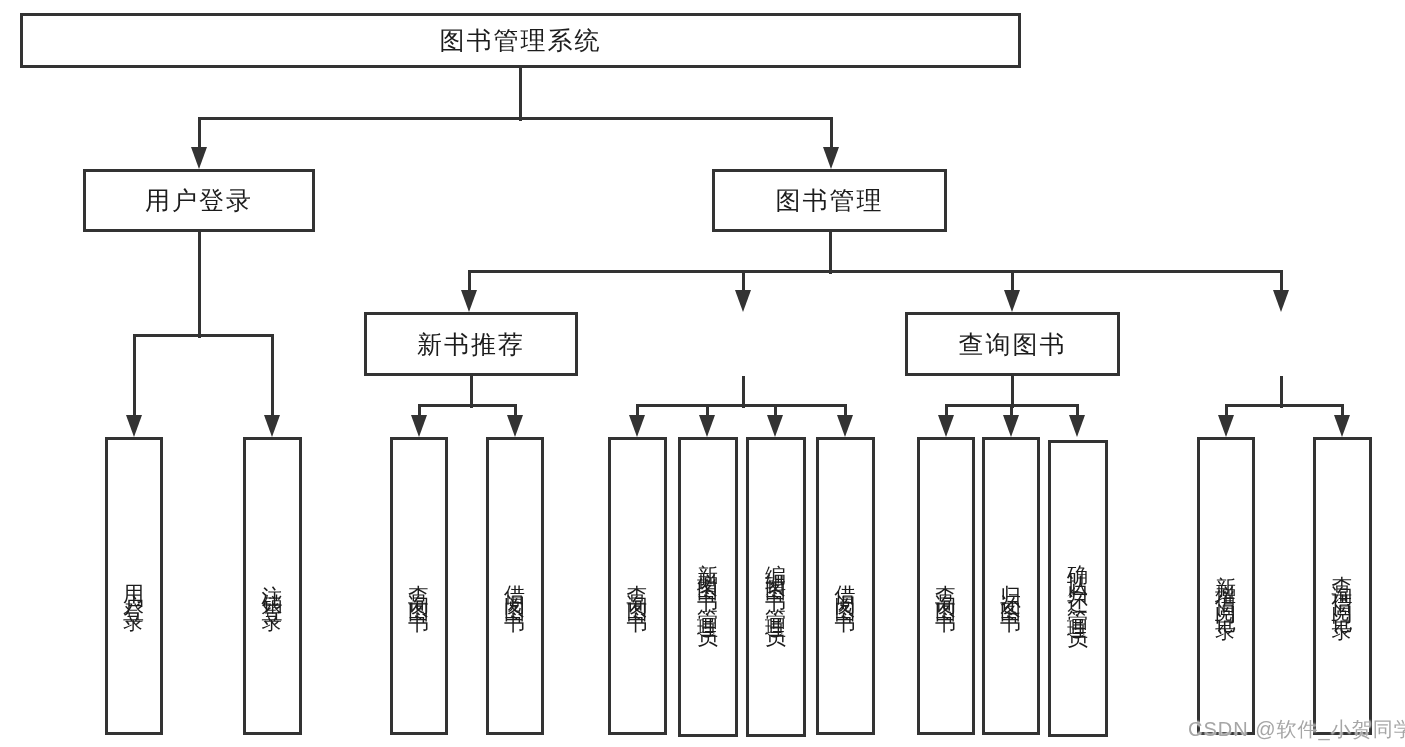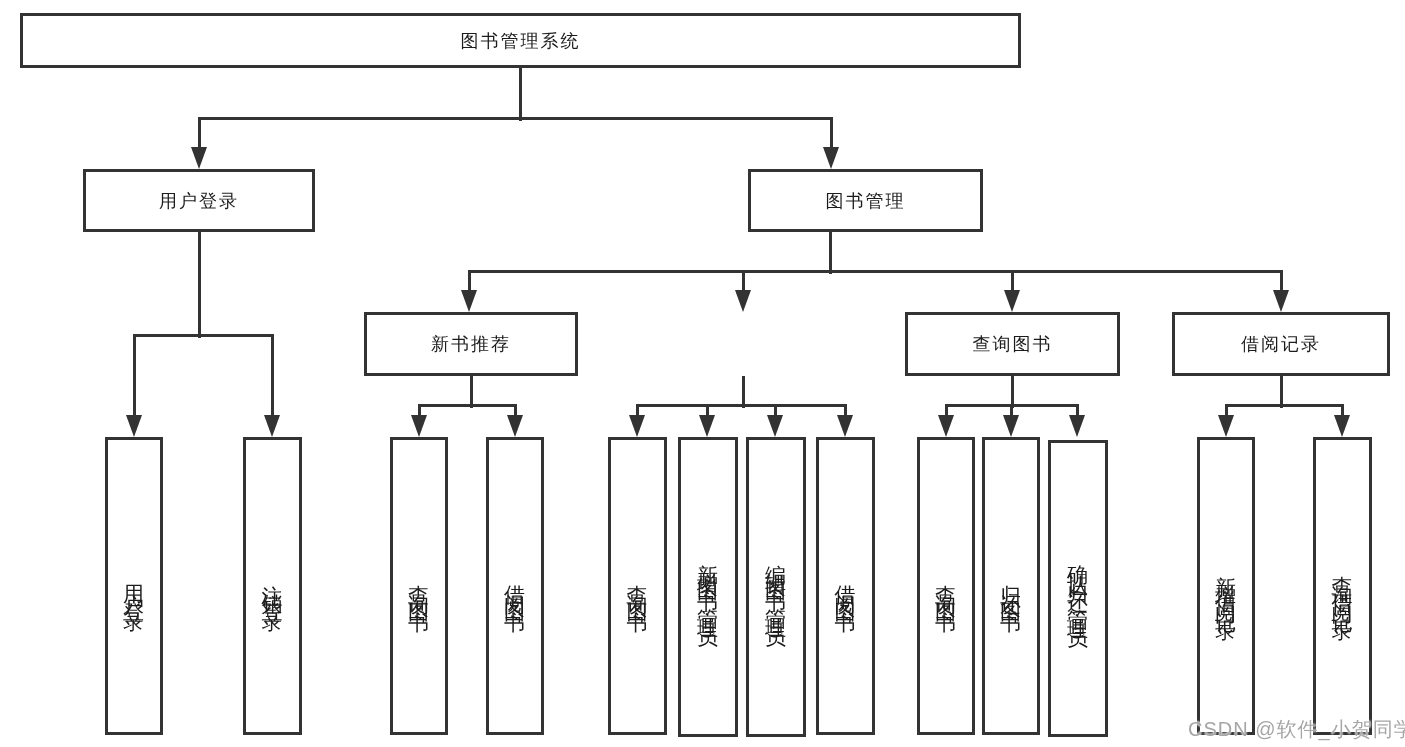--- a/index.html
+++ b/index.html
@@ -21,21 +21,21 @@
   .box{
     position:absolute;
     box-sizing:border-box;
     background:#fff;
     border:3px solid var(--border);
     display:flex;
     align-items:center;
     justify-content:center;
   }
   .hlabel{
-    font-size:18px;
+    font-size:25px;
     letter-spacing:2px;
     white-space:nowrap;
   }
   .vlabel{
     writing-mode:vertical-lr;
     text-orientation:mixed;
     font-size:21px;
     letter-spacing:9px;
     line-height:1;
     white-space:nowrap;
@@ -64,32 +64,29 @@
 
 <div id="stage">
 
   <div class="box" style="left:20px;top:13px;width:1001px;height:55px;">
     <span class="hlabel">图书管理系统</span>
   </div>
 
   <div class="box" style="left:83px;top:169px;width:232px;height:63px;">
     <span class="hlabel">用户登录</span>
   </div>
-  <div class="box" style="left:748px;top:169px;width:235px;height:63px;">
+  <div class="box" style="left:712px;top:169px;width:235px;height:63px;">
     <span class="hlabel">图书管理</span>
   </div>
 
   <div class="box" style="left:364px;top:312px;width:214px;height:64px;">
     <span class="hlabel">新书推荐</span>
   </div>
   <div class="box" style="left:905px;top:312px;width:215px;height:64px;">
     <span class="hlabel">查询图书</span>
-  </div>
-  <div class="box" style="left:1172px;top:312px;width:218px;height:64px;">
-    <span class="hlabel">借阅记录</span>
   </div>
 
   <div class="box" style="left:105px;top:437px;width:58px;height:298px;">
     <span class="vlabel">用户登录</span>
   </div>
   <div class="box" style="left:243px;top:437px;width:59px;height:298px;">
     <span class="vlabel">注销登录</span>
   </div>
 
   <div class="box" style="left:390px;top:437px;width:58px;height:298px;">

